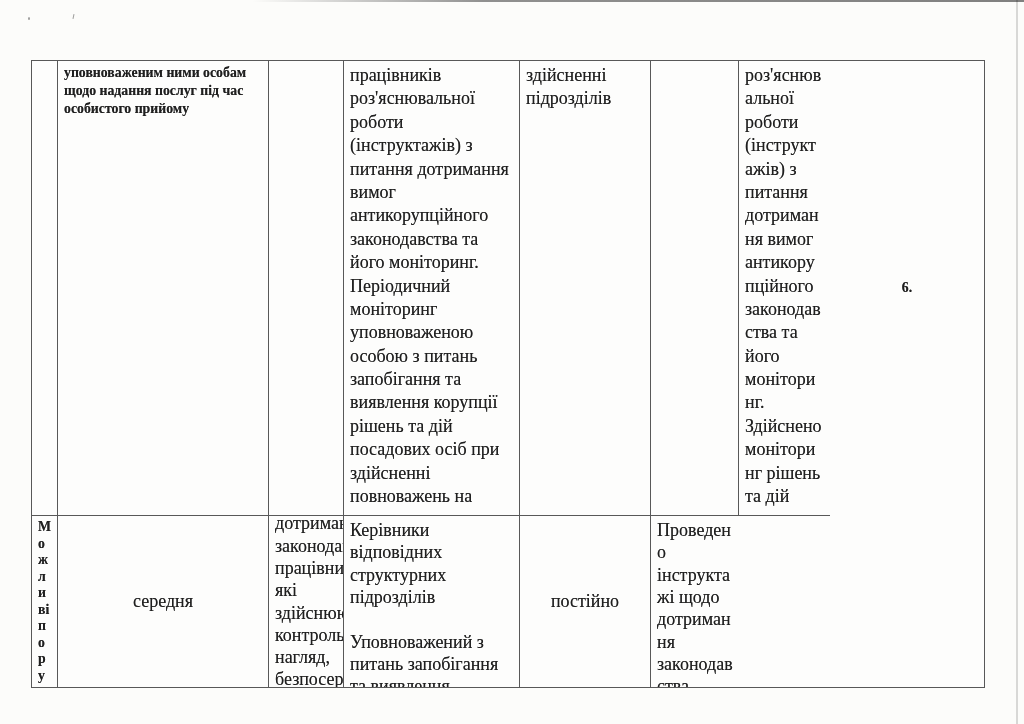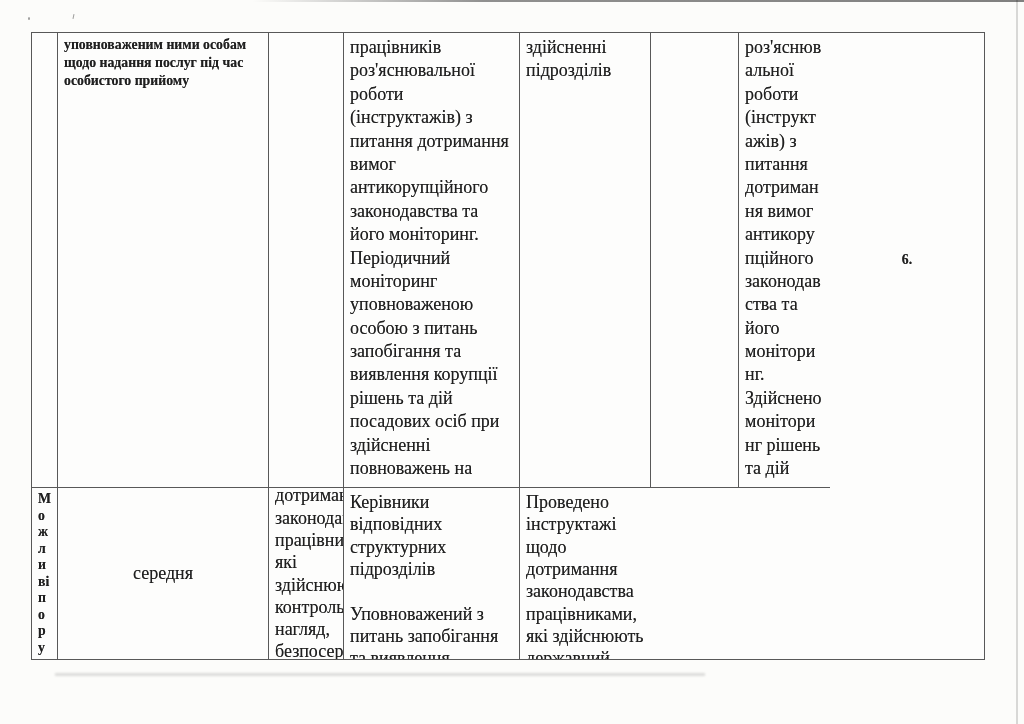--- a/index.html
+++ b/index.html
@@ -14,21 +14,21 @@
     background:linear-gradient(to right,rgba(90,90,90,0),rgba(55,55,55,0.55) 30%,rgba(45,45,45,0.6));}
   .page-edge-line{position:absolute;left:1016px;top:0;width:2px;height:724px;background:rgba(0,0,0,0.14);}
   .speck{position:absolute;background:rgba(0,0,0,0.38);}
   .speck.s1{left:28px;top:17px;width:2px;height:3px;border-radius:50%;}
   .speck.s2{left:73px;top:14px;width:1px;height:5px;transform:rotate(12deg);}
   .bottom-smudge{position:absolute;left:55px;top:673px;width:650px;height:3px;
     background:rgba(110,110,110,0.22);filter:blur(1px);}
 
   
   .scan-table{
-    position:absolute;left:31px;top:32px;width:954px;height:628px;
+    position:absolute;left:31px;top:60px;width:954px;height:628px;
     box-sizing:border-box;border:1px solid #585858;
     display:grid;
     grid-template-columns:26px 211px 75px 176px 131px 88px 91px 155px;
     grid-template-rows:455px 171px;
     background:#fdfdfc;
   }
   .cell{
     box-sizing:border-box;
     border-right:1px solid #585858;border-bottom:1px solid #585858;
     padding:3px 6px 3px 6px;
@@ -71,16 +71,17 @@
 
   <div class="cell r6 bold last-row vc hc">6.</div>
   <div class="cell r6 bold last-row">Можливі порушення процедур при наявності конфлікту інтересів під час проведення процедур нагляду (контролю),
 
 Неповідомлення посадовою особою про наявність конфлікту інтересів при проведенні перевірки</div>
   <div class="cell r6 last-row vc hc">середня</div>
   <div class="cell r6 last-row vc">Проведення інструктажів щодо дотримання законодавства працівниками, які здійснюють контроль та нагляд, безпосередньо перед контрольними заходами.</div>
   <div class="cell r6 last-row">Керівники відповідних структурних підрозділів
 
 Уповноважений з питань запобігання та виявлення корупції</div>
+  <div class="cell r6 last-row vc hc">постійно</div>
   <div class="cell r6 last-row last-col">Проведено інструктажі щодо дотримання законодавства працівниками, які здійснюють державний контроль та нагляд, безпосередньо перед контрольними заходами.
 Здійснено моніторинг</div>
 
 </div>
 
 </body></html>

